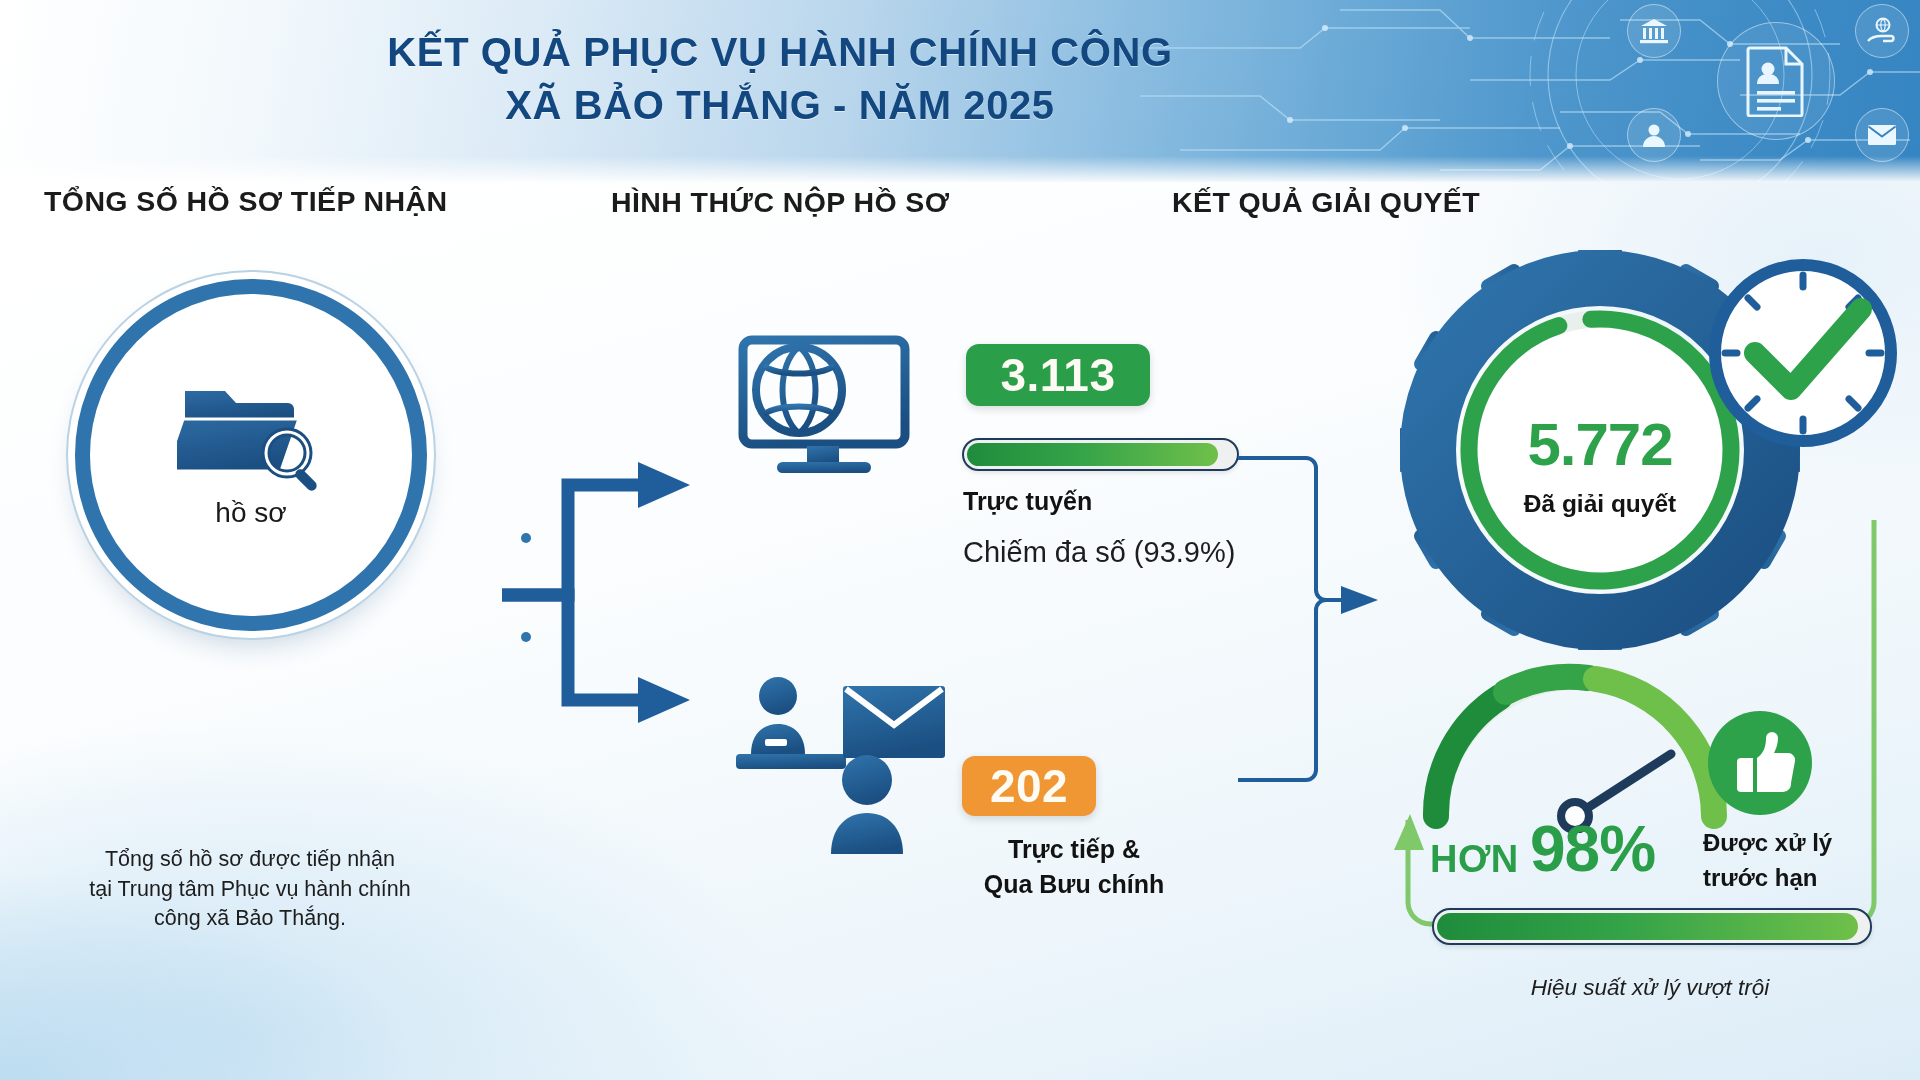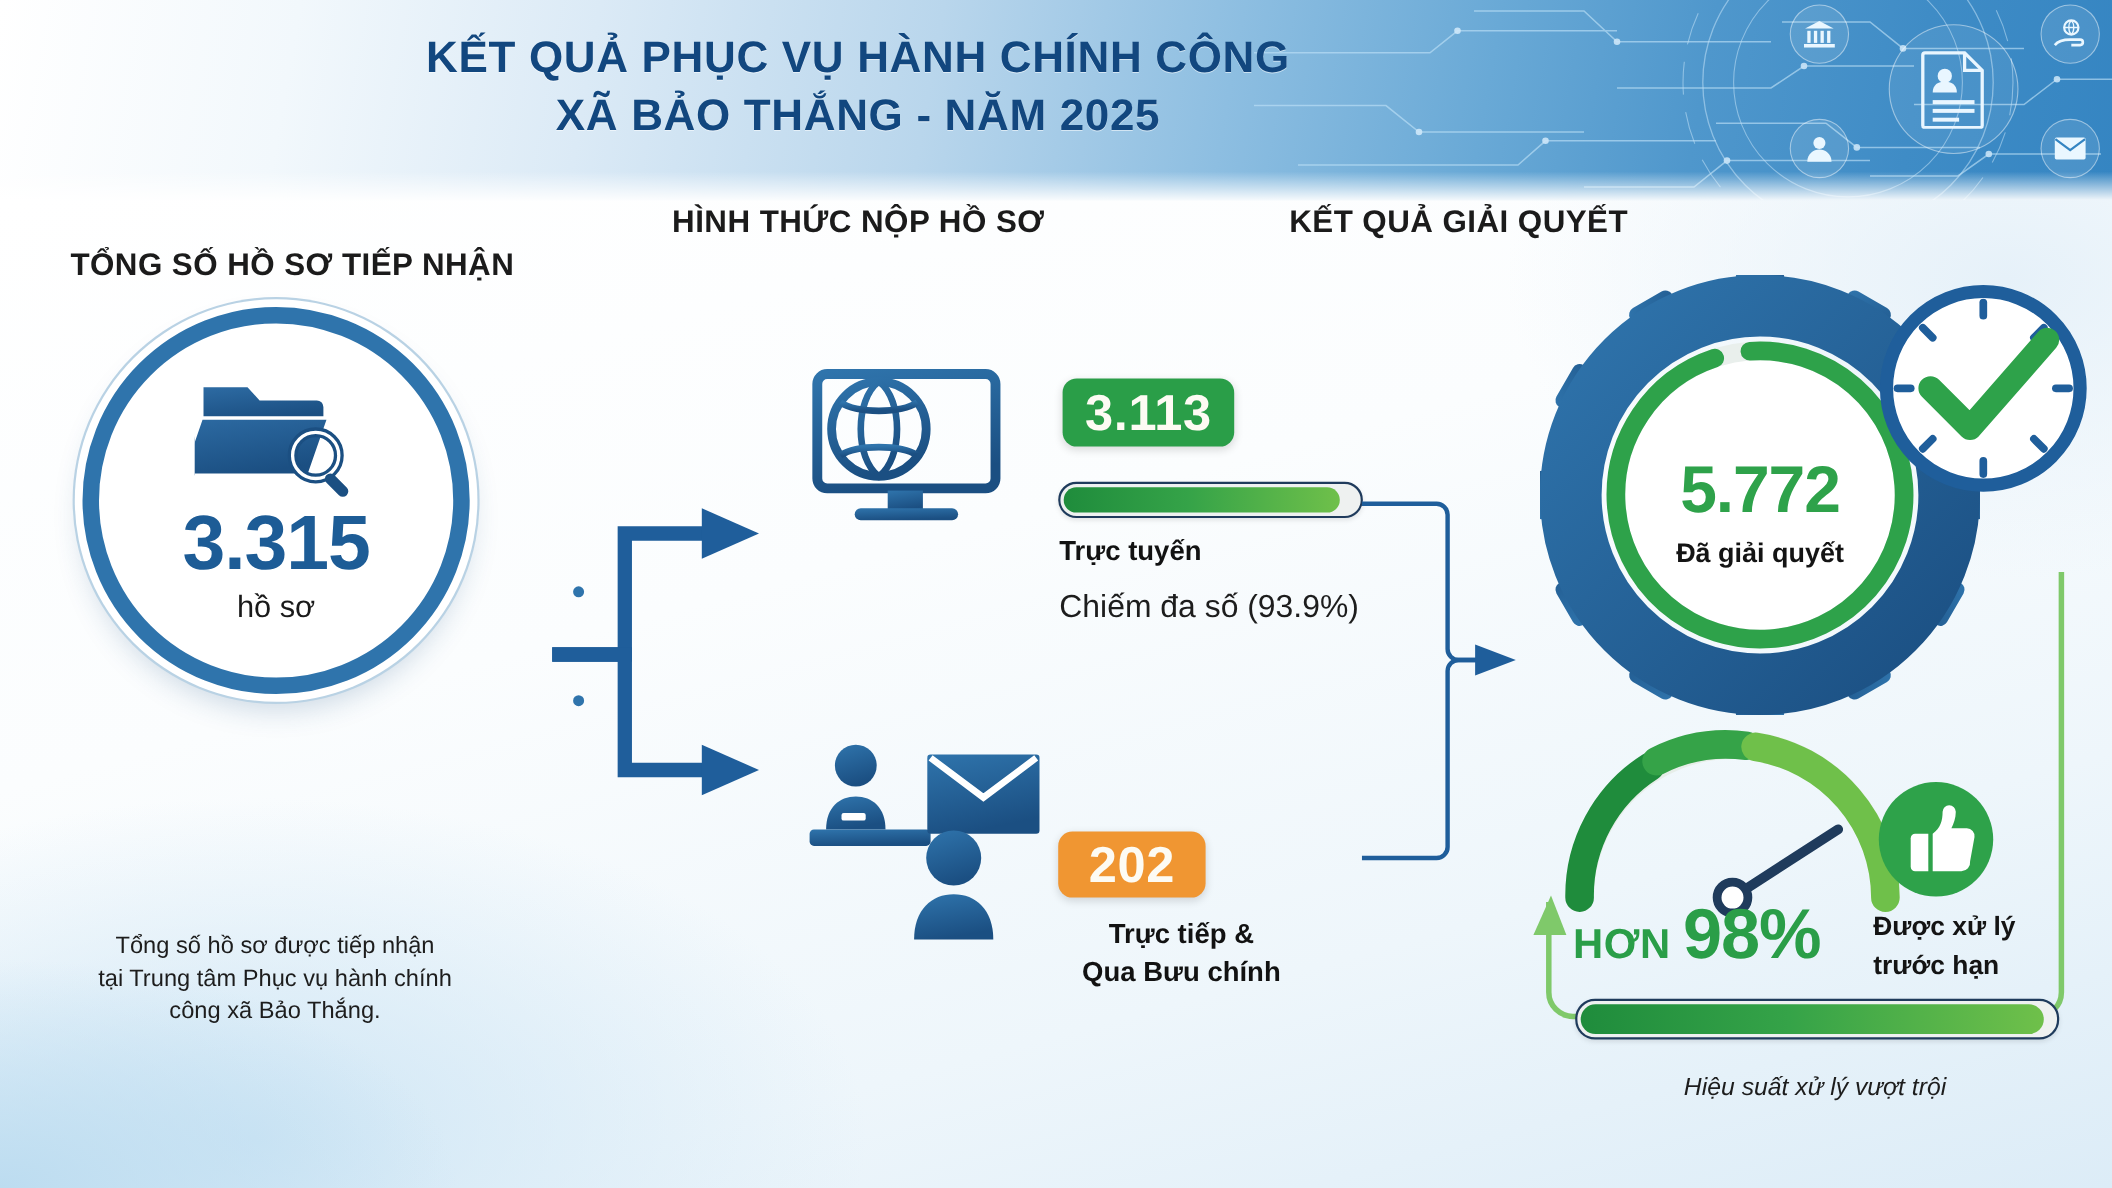--- a/index.html
+++ b/index.html
@@ -208,40 +208,39 @@
       <div class="title-line">XÃ BẢO THẮNG - NĂM 2025</div>
     </div>
 
     <div class="hdr-fade-bottom"></div>
   </div>
 
   <div class="stage">
     <div class="corner-bl"></div>
   </div>
 
-  <div class="sec-head" style="left:64px; top:185px;margin-top:40px;">TỔNG SỐ HỒ SƠ TIẾP NHẬN</div>
+  <div class="sec-head" style="left:44px; top:185px;">TỔNG SỐ HỒ SƠ TIẾP NHẬN</div>
   <div class="sec-head" style="left:611px; top:186px;">HÌNH THỨC NỘP HỒ SƠ</div>
   <div class="sec-head" style="left:1172px; top:186px;">KẾT QUẢ GIẢI QUYẾT</div>
 
   <div class="big-circle">
     <div class="bc-inner">
       <svg width="148" height="112" viewBox="0 0 148 112" style="margin-bottom:-4px;">
         <defs>
           <linearGradient id="fg" x1="0" y1="0" x2="0.4" y2="1">
             <stop offset="0%" stop-color="#2d6ba3"></stop>
               <stop offset="100%" stop-color="#1b4f82"></stop>
           </linearGradient>
         </defs>
         <path d="M8 10 h40 l11 12 h52 a6 6 0 0 1 6 6 v12 h-109 z" fill="url(#fg)"></path>
         <path d="M6 38 h116 l-18 52 h-116 z" fill="url(#fg)" stroke="#ffffff" stroke-width="3.2" stroke-linejoin="round"></path>
         <circle cx="110" cy="72" r="21" fill="none" stroke="#1b4f82" stroke-width="9"></circle>
         <circle cx="110" cy="72" r="21" fill="none" stroke="#ffffff" stroke-width="3"></circle>
         <rect x="124" y="86" width="10" height="26" rx="5" transform="rotate(-45 129 99)" fill="#1b4f82"></rect>
       </svg>
-      <div class="bc-num">3.315</div>
       <div class="bc-sub">hồ sơ</div>
     </div>
   </div>
 
   <div class="dot" style="left:521px; top:533px;"></div>
   <div class="dot" style="left:521px; top:632px;"></div>
 
   <div class="left-caption">
     <div>Tổng số hồ sơ được tiếp nhận</div>
     <div>tại Trung tâm Phục vụ hành chính</div>
@@ -269,21 +268,21 @@
     <rect x="44" y="134" width="94" height="11" rx="5.5" fill="url(#mg)"></rect>
     <circle cx="66" cy="62" r="43" fill="none" stroke="url(#mg)" stroke-width="8"></circle>
     <g fill="none" stroke="url(#mg)" stroke-width="6">
       <path d="M23 62 H109"></path>
       <path d="M66 19 C88 35 88 89 66 105 C44 89 44 35 66 19"></path>
       <path d="M31 38 C46 48 86 48 101 38"></path>
       <path d="M31 86 C46 76 86 76 101 86"></path>
     </g>
   </svg>
 
-  <div class="badge badge-green" style="left:966px; top:344px; width:156px; height:62px;">3.113</div>
+  <div class="badge badge-green" style="left:966px; top:344px; width:184px; height:62px;">3.113</div>
 
   <div class="pbar-outer" style="left:962px; top:438px; width:277px; height:33px;">
     <div class="pbar-fill" style="width:93.9%;"></div>
   </div>
 
   <div class="mid-label-bold" style="left:963px; top:487px;">Trực tuyến</div>
   <div class="mid-label" style="left:963px; top:536px;">Chiếm đa số (93.9%)</div>
 
   <svg style="position:absolute; left:727px; top:672px; width:230px; height:185px;">
     <defs>

